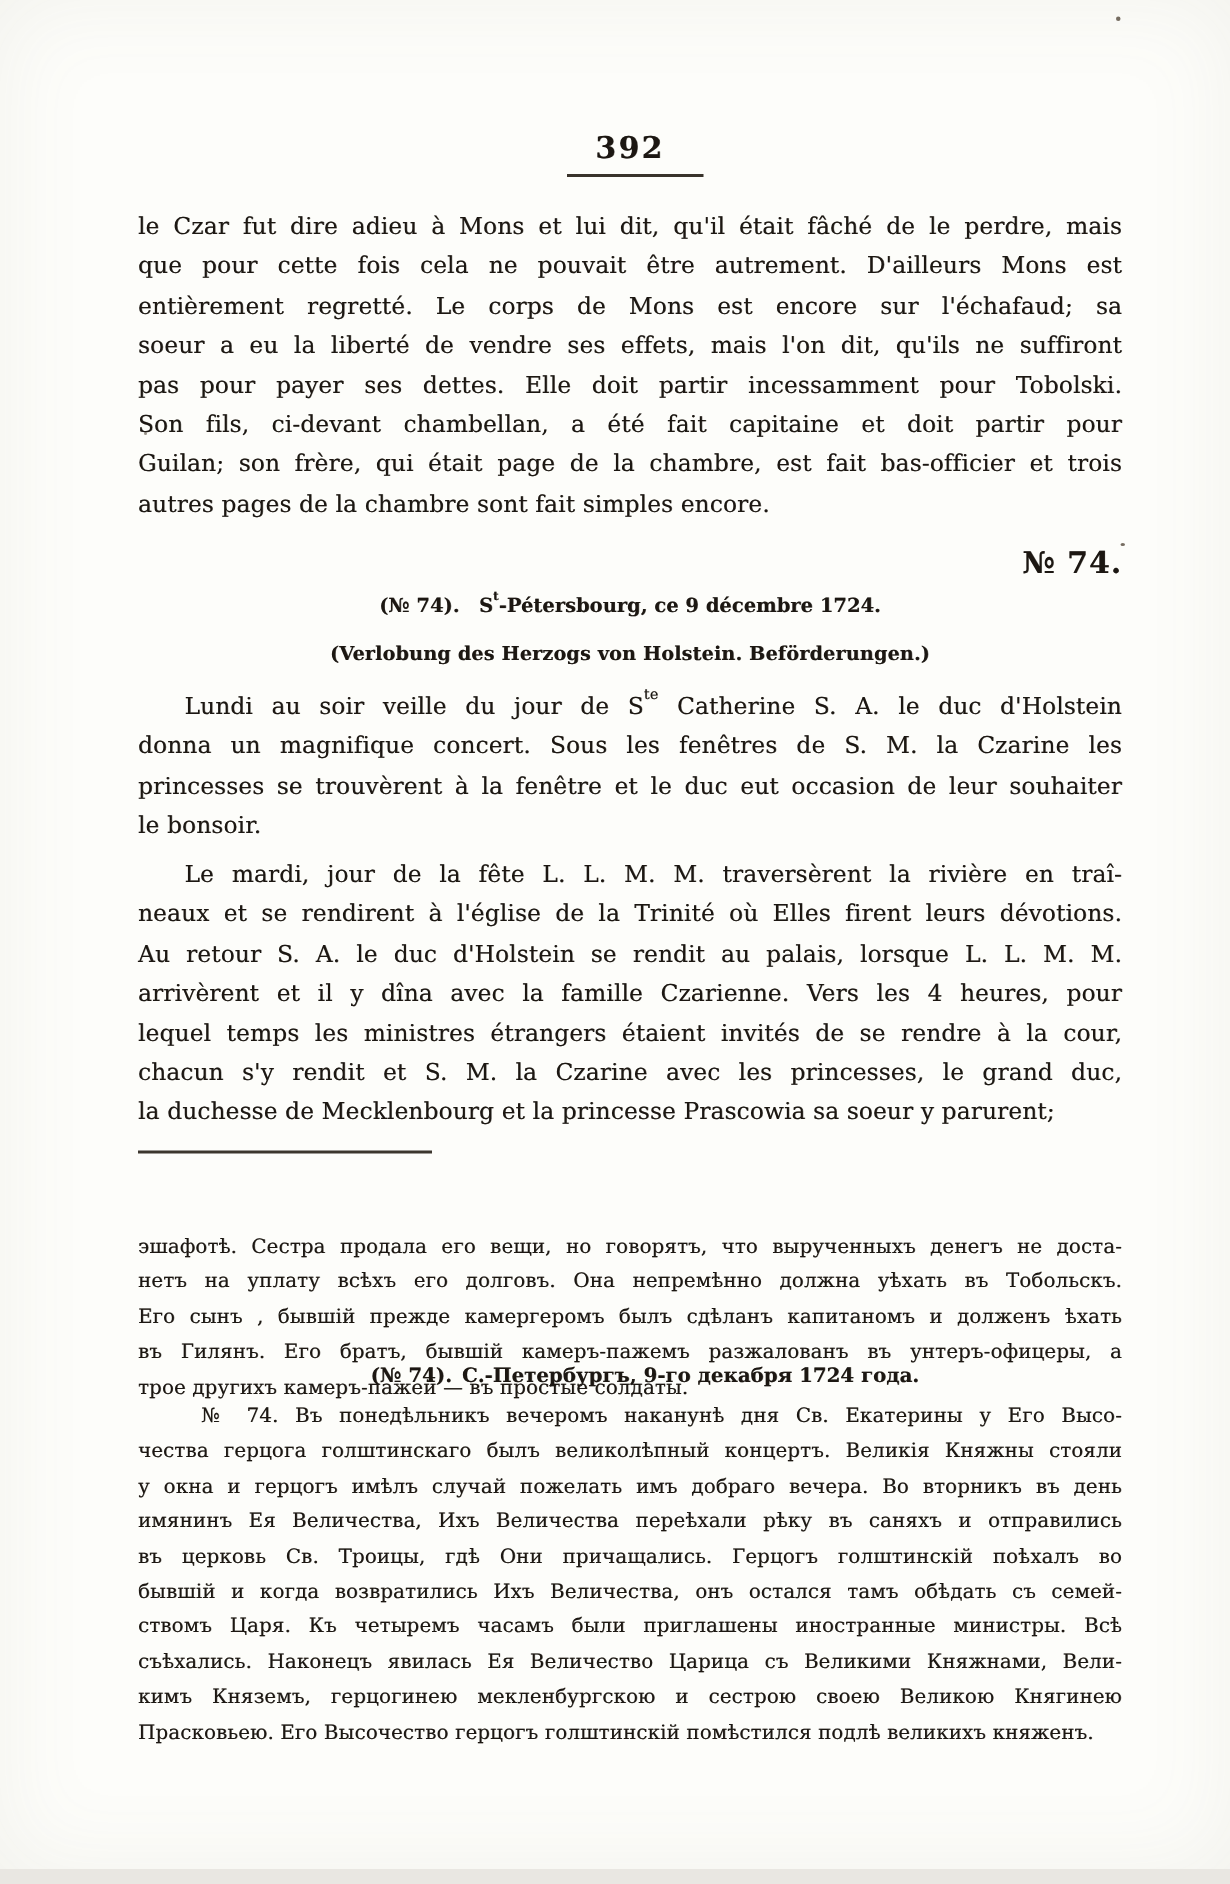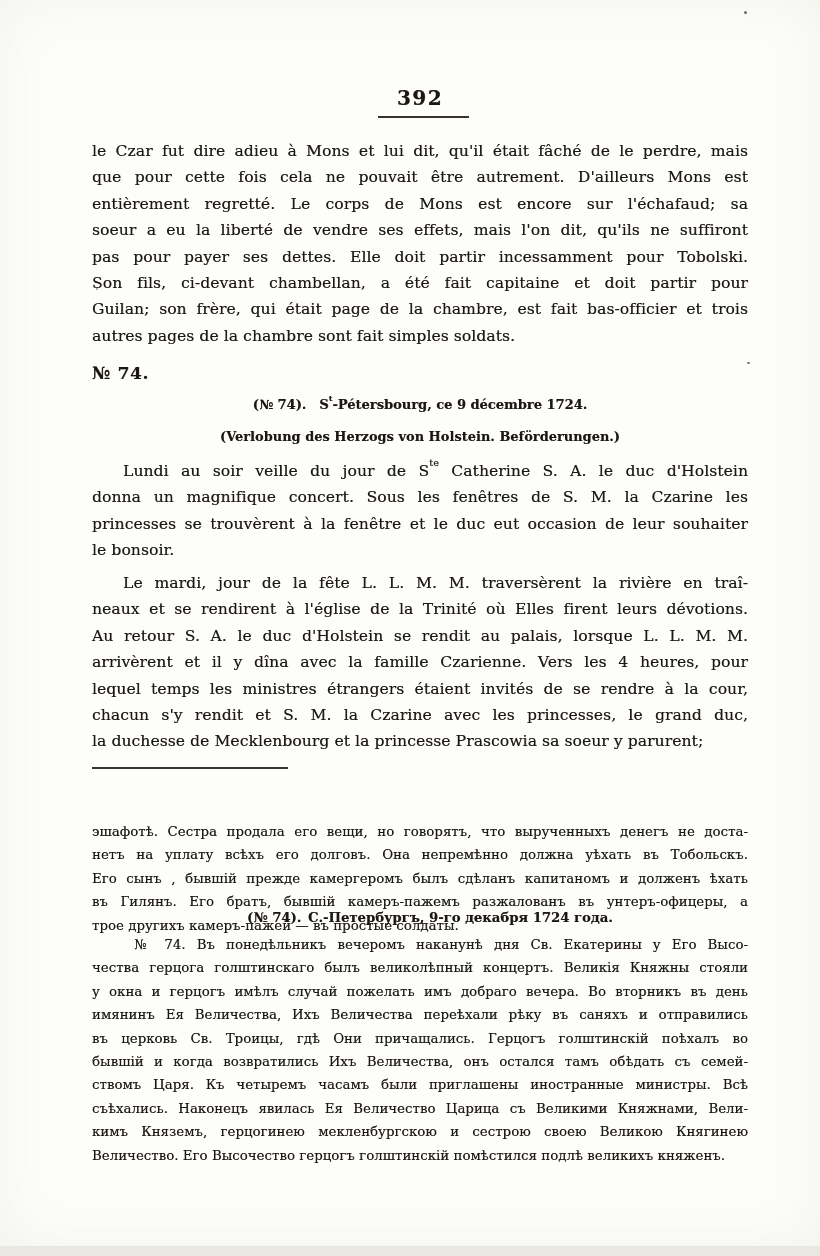--- a/index.html
+++ b/index.html
@@ -22,21 +22,21 @@
     text-shadow:0.3px 0.3px 0 rgba(28,23,17,0.55);
   }
   .block .line.last-line{ text-align-last:left; }
 
   .fr{ font-size:15.5px; line-height:26.4px; letter-spacing:0.1px; }
   .fr .line.indent{ text-indent:31px; }
   .pos-fr-p1{ top:138px; }
   .pos-fr-p2{ top:458px; }
   .pos-fr-p3{ top:570px; }
 
-  .entry-head{ top:363px; margin:0; text-align:left; font-size:17px; font-weight:bold; letter-spacing:0.6px; }
+  .entry-head{ top:363px; margin:0; text-align:right; font-size:20px; font-weight:bold; letter-spacing:0.6px; }
   .entry-subhead{ top:397px; text-align:center; font-size:13px; font-weight:bold; }
   .german-note{ top:429px; text-align:center; font-size:12.8px; font-weight:bold; letter-spacing:0.1px; }
 
   .footnote-rule{ position:absolute; top:767px; left:92px; width:196px; height:2px; background:#3c362e; }
 
   .ru{ font-size:13.2px; line-height:23.4px; letter-spacing:0.1px; }
   .ru .line.indent{ text-indent:42px; }
   .pos-ru-p1{ top:792px;margin-top:28px; }
   .ru-subhead{ top:910px; font-size:13.2px; font-weight:bold; padding-left:155px; box-sizing:border-box; }
   .pos-ru-p2{ top:933px; }
@@ -57,21 +57,21 @@
   <div class="pageno-rule"></div>
 
   <section class="abs block fr pos-fr-p1">
       <div class="line">le Czar fut dire adieu à Mons et lui dit, qu'il était fâché de le perdre, mais</div>
       <div class="line">que pour cette fois cela ne pouvait être autrement. D'ailleurs Mons est</div>
       <div class="line">entièrement regretté. Le corps de Mons est encore sur l'échafaud; sa</div>
       <div class="line">soeur a eu la liberté de vendre ses effets, mais l'on dit, qu'ils ne suffiront</div>
       <div class="line">pas pour payer ses dettes. Elle doit partir incessamment pour Tobolski.</div>
       <div class="line">Son fils, ci-devant chambellan, a été fait capitaine et doit partir pour</div>
       <div class="line">Guilan; son frère, qui était page de la chambre, est fait bas-officier et trois</div>
-      <div class="line last-line">autres pages de la chambre sont fait simples soldats.</div>
+      <div class="line last-line">autres pages de la chambre sont fait simples encore.</div>
     </section>
 
   <h2 class="abs entry-head ink">№ 74.</h2>
 
   <div class="abs entry-subhead ink">(№ 74).  S<sup>t</sup>-Pétersbourg, ce 9 décembre 1724.</div>
 
   <div class="abs german-note ink">(Verlobung des Herzogs von Holstein. Beförderungen.)</div>
 
   <section class="abs block fr pos-fr-p2">
       <div class="line indent">Lundi au soir veille du jour de S<sup>te</sup> Catherine S. A. le duc d'Holstein</div>
@@ -105,20 +105,20 @@
   <section class="abs block ru pos-ru-p2">
       <div class="line indent">№ 74. Въ понедѣльникъ вечеромъ наканунѣ дня Св. Екатерины у Его Высо-</div>
       <div class="line">чества герцога голштинскаго былъ великолѣпный концертъ.  Великія Княжны стояли</div>
       <div class="line">у окна и герцогъ имѣлъ случай пожелать имъ добраго вечера.  Во вторникъ въ день</div>
       <div class="line">имянинъ Ея Величества, Ихъ Величества переѣхали рѣку въ саняхъ и отправились</div>
       <div class="line">въ церковь Св. Троицы, гдѣ Они причащались.  Герцогъ голштинскій поѣхалъ во</div>
       <div class="line">бывшій и когда возвратились Ихъ Величества,  онъ остался тамъ обѣдать съ семей-</div>
       <div class="line">ствомъ Царя.  Къ четыремъ часамъ были приглашены иностранные министры.  Всѣ</div>
       <div class="line">съѣхались. Наконецъ явилась Ея Величество Царица съ Великими Княжнами, Вели-</div>
       <div class="line">кимъ Княземъ,  герцогинею мекленбургскою и сестрою своею Великою Княгинею</div>
-      <div class="line last-line">Величество. Его Высочество герцогъ голштинскій помѣстился подлѣ великихъ княженъ.</div>
+      <div class="line last-line">Прасковьею. Его Высочество герцогъ голштинскій помѣстился подлѣ великихъ княженъ.</div>
     </section>
 
   <div class="speck speck-1"></div>
   <div class="speck speck-2"></div>
   <div class="speck speck-3"></div>
 
 </div>
 
 </body></html>

